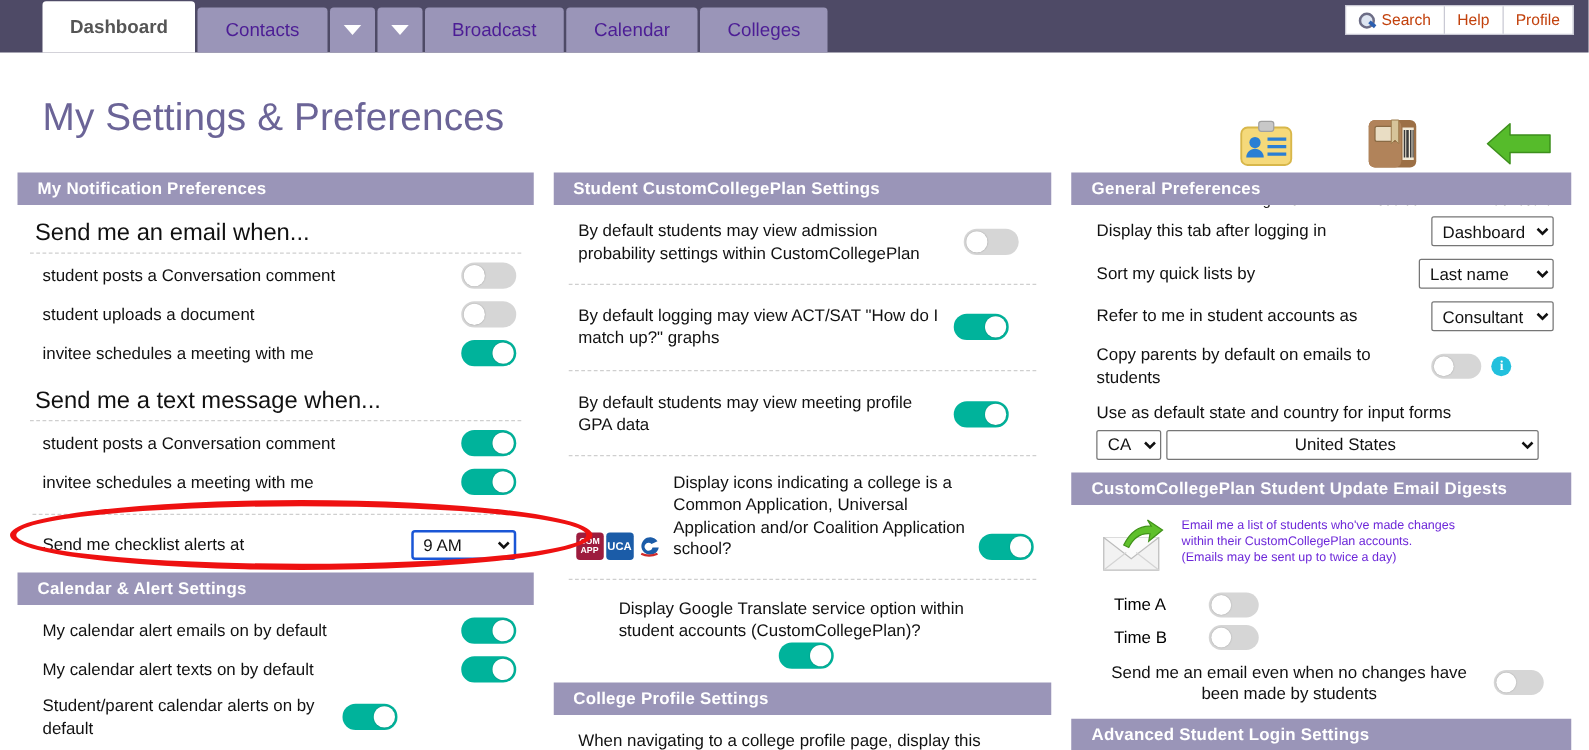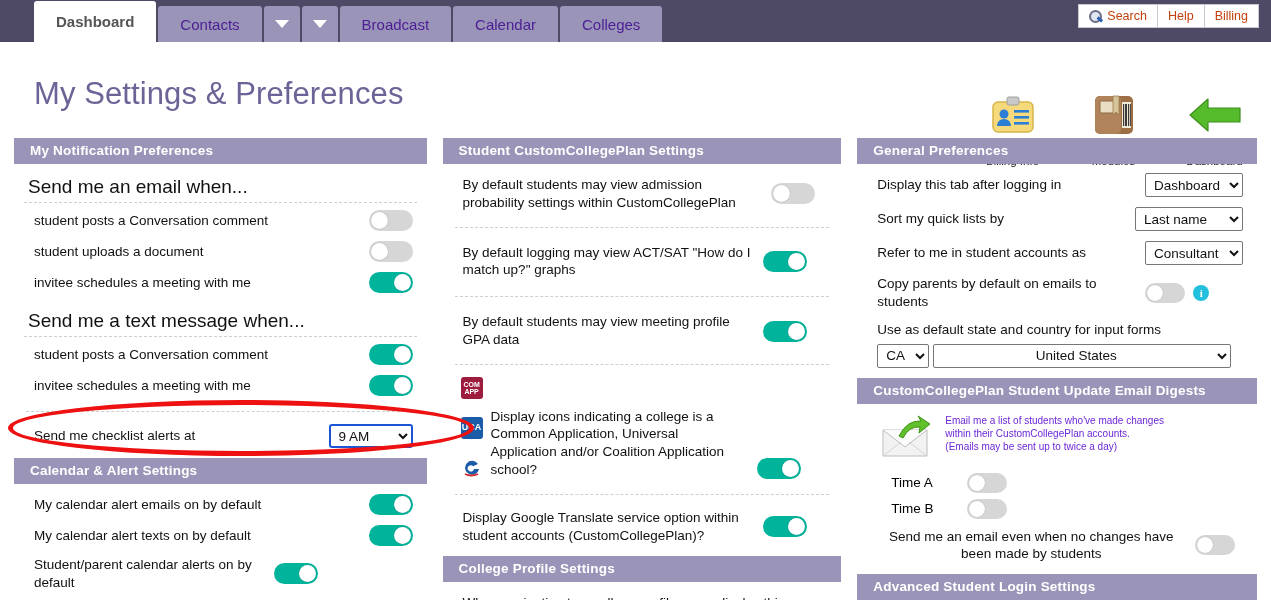--- a/index.html
+++ b/index.html
@@ -191,21 +191,21 @@
     border-radius: 2px;
     padding: 2px 4px;
     height: 24px;
   }
   select.focused {
     border: 2px solid #1a56d6;
     border-radius: 3px;
   }
 
   
-  .appicons { display:flex; flex-direction:column; gap:18px; margin-right: 8px; padding-left: 2px;}
+  .appicons { display:flex; flex-direction:row; gap:2px; margin-right: 8px; padding-left: 2px;}
   .appicon { width: 22px; height: 22px; border-radius: 3px; display:flex; align-items:center; justify-content:center;
              font-size: 7px; color:#fff; font-weight:bold; line-height:1; text-align:center; }
   .ai-common { background:#9d1c3e; }
   .ai-uca { background:#1b5ca8; font-size: 9px; }
   .ai-coalition { background:#ffffff; position:relative; }
 
   .infodot {
     width: 16px; height: 16px; border-radius: 50%;
     background: #22c0dd;
     color: #ffffff; font-size: 11px; font-weight: bold;
@@ -265,21 +265,21 @@
   </div>
   <div class="topright">
     <div class="tr-item">
       <span class="mag"></span>
       <span>Search</span>
     </div>
     <div class="tr-item">
         <span>Help</span>
       </div>
     <div class="tr-item">
-        <span>Billing</span>
+        <span>Profile</span>
       </div>
   </div>
 </div>
 
 <div class="pagehead">
   <div class="pagetitle">My Settings &amp; Preferences</div>
   <div class="headicons">
 
     <div class="hicon">
       <div class="glyph">
@@ -435,21 +435,21 @@
               <path d="M3 16 q6 3 13 0" stroke="#cf2a2a" stroke-width="1.8" fill="none"></path>
             </svg>
           </div>
         </div>
         <div class="lbl" style="max-width:266px;">Display icons indicating a college is a Common Application, Universal Application and/or Coalition Application school?</div>
         <div class="sw on"></div>
       </div>
 
       <div class="divider" style="margin-top:10px;"></div>
 
-      <div class="row tall" style="padding-top:10px;">
+      <div class="row tall" style="padding-top:10px;flex-direction:column;">
         <div class="lbl" style="max-width:300px;">Display Google Translate service option within student accounts (CustomCollegePlan)?</div>
         <div class="sw on"></div>
       </div>
     </div>
 
     <div class="secthead" style="margin-top:6px;">College Profile Settings</div>
     <div class="secbody clip" style="height:34px;">
       <div class="row" style="padding-top:12px;">
         <div class="lbl">When navigating to a college profile page, display this</div>
       </div>

